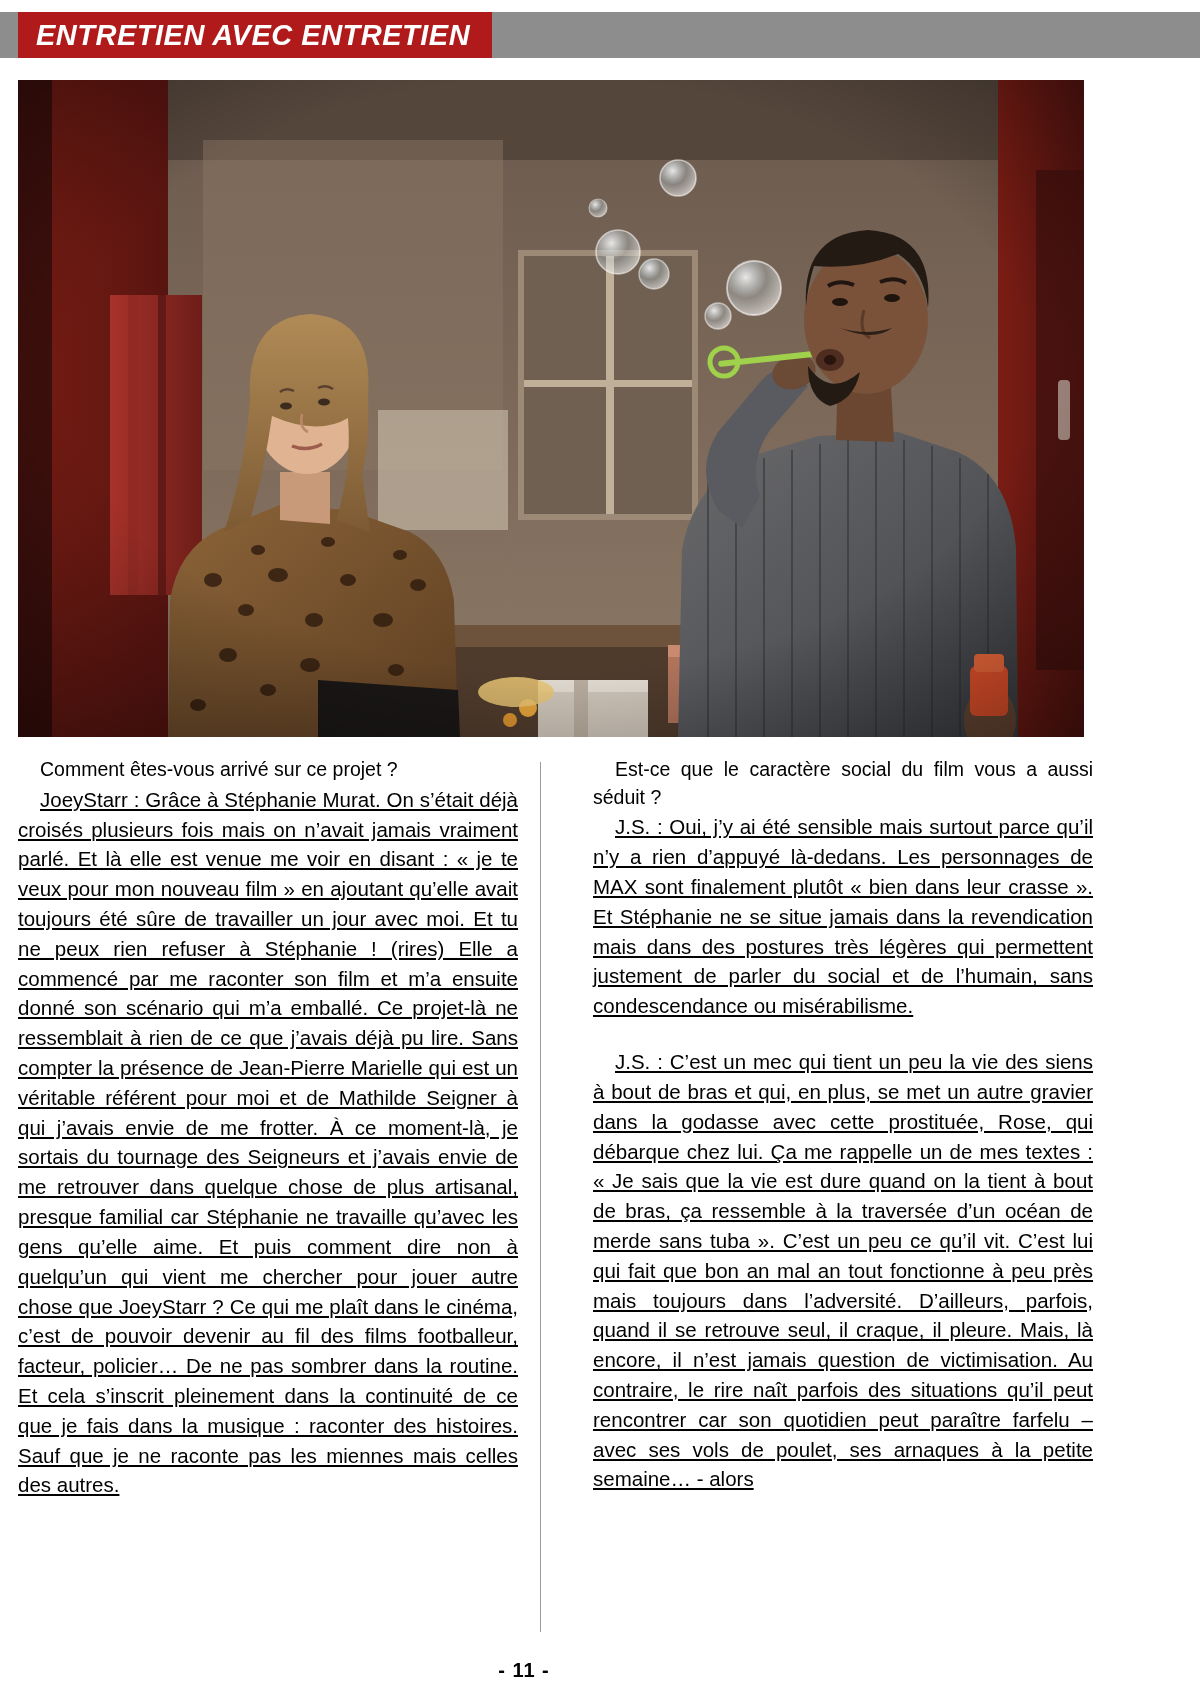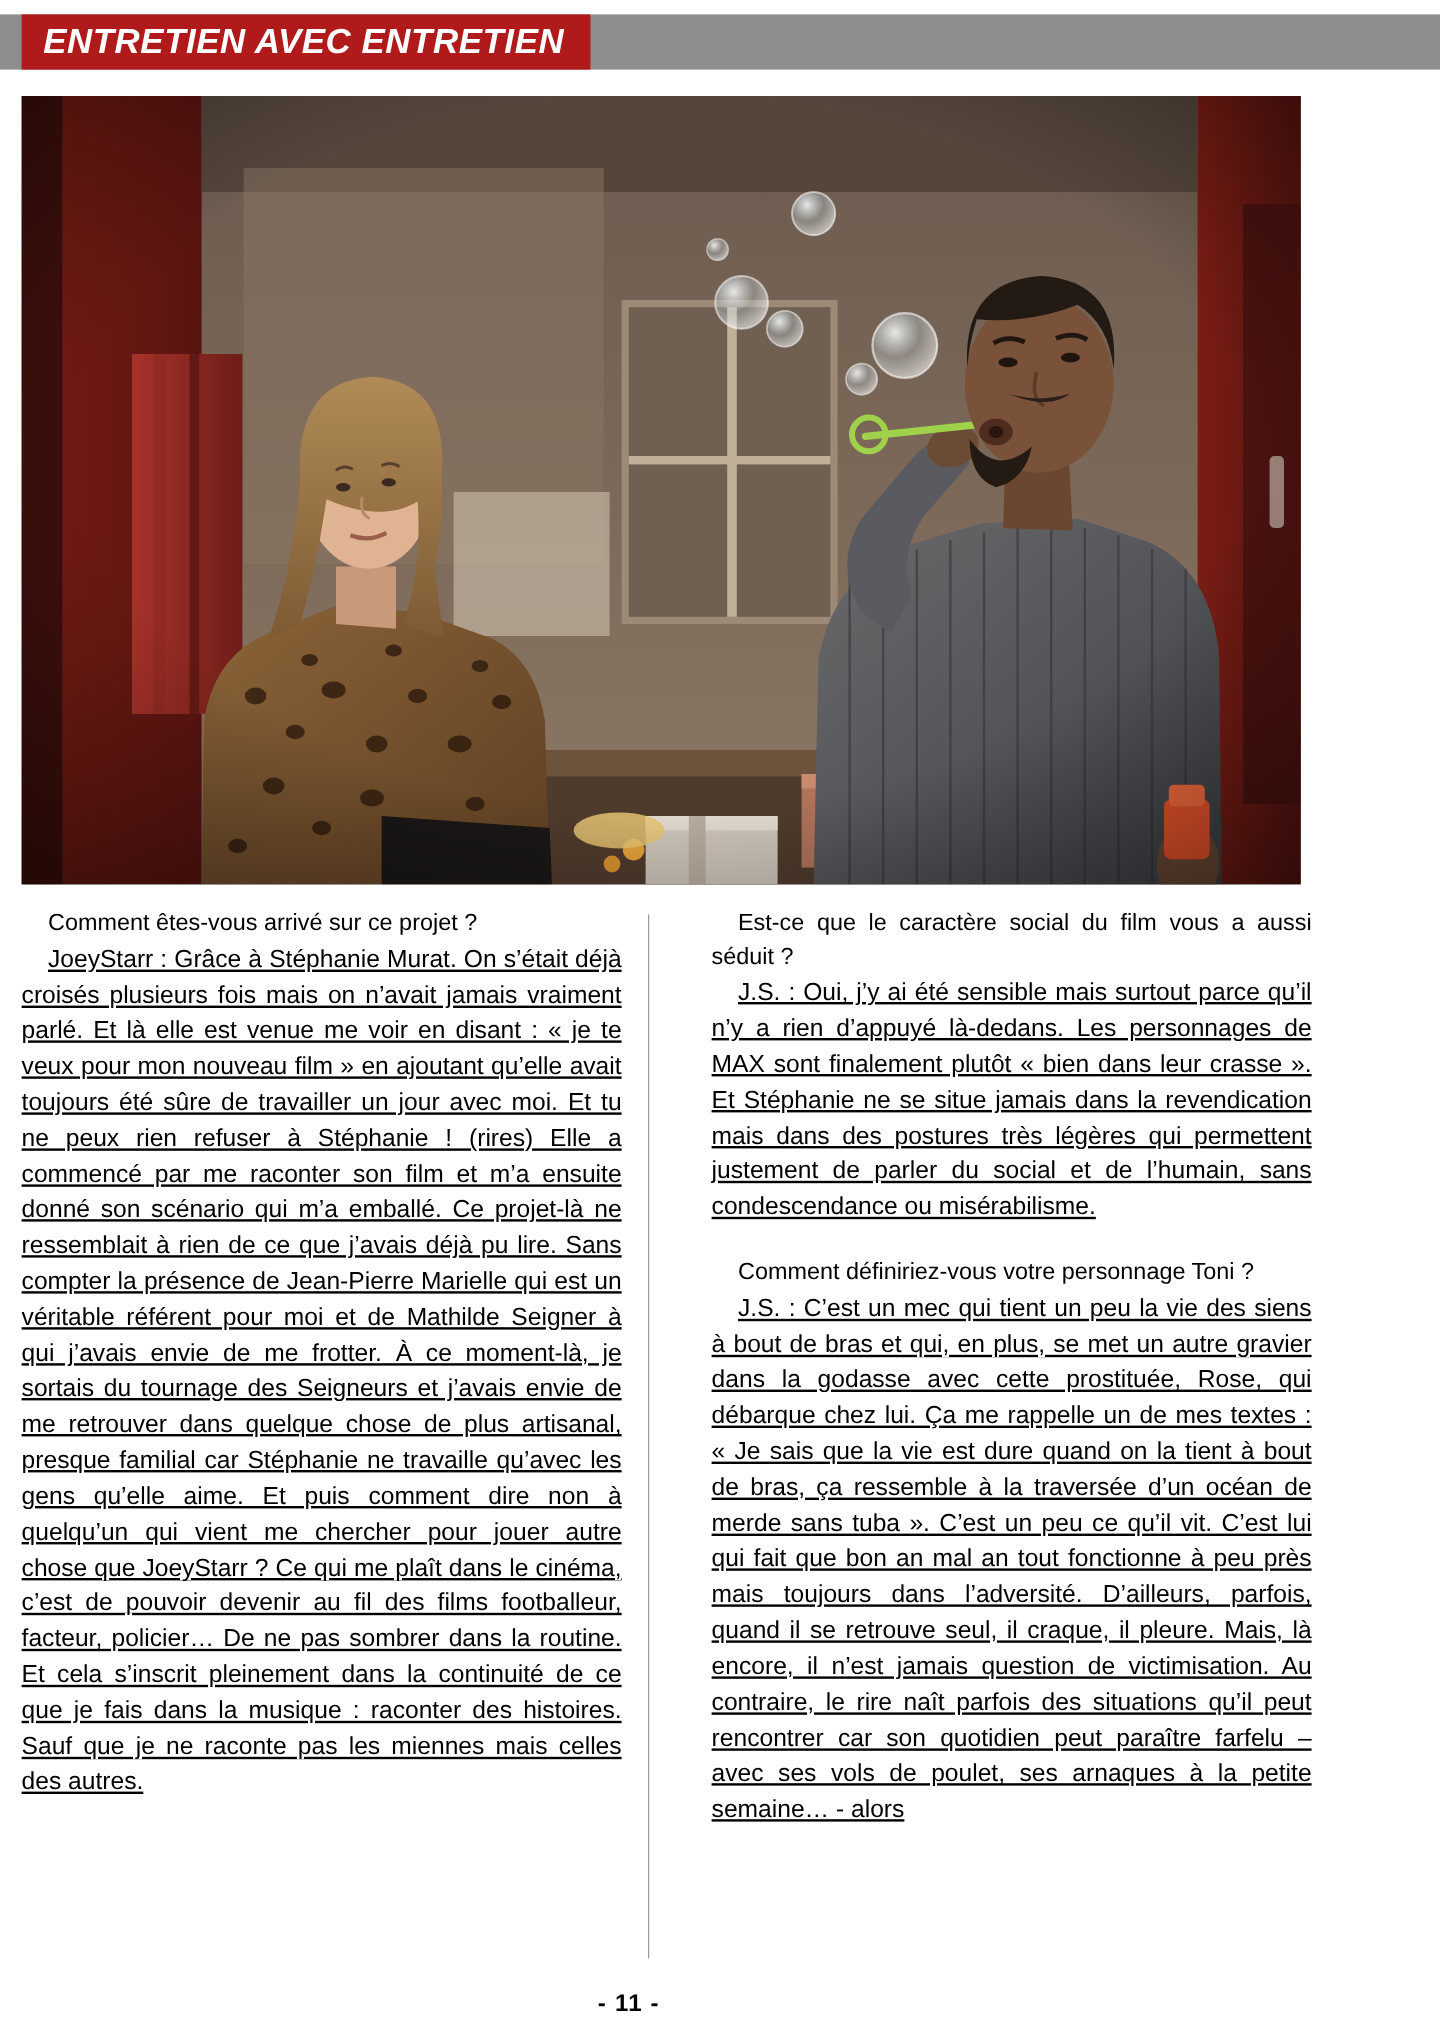--- a/index.html
+++ b/index.html
@@ -303,18 +303,17 @@
 
   <div class="col col-left">
     <p class="q">Comment êtes-vous arrivé sur ce projet ?</p>
     <p class="a">JoeyStarr : Grâce à Stéphanie Murat. On s’était déjà croisés plusieurs fois mais on n’avait jamais vraiment parlé. Et là elle est venue me voir en disant : « je te veux pour mon nouveau film » en ajoutant qu’elle avait toujours été sûre de travailler un jour avec moi. Et tu ne peux rien refuser à Stéphanie ! (rires) Elle a commencé par me raconter son film et m’a ensuite donné son scénario qui m’a emballé. Ce projet-là ne ressemblait à rien de ce que j’avais déjà pu lire. Sans compter la présence de Jean-Pierre Marielle qui est un véritable référent pour moi et de Mathilde Seigner à qui j’avais envie de me frotter. À ce moment-là, je sortais du tournage des Seigneurs et j’avais envie de me retrouver dans quelque chose de plus artisanal, presque familial car Stéphanie ne travaille qu’avec les gens qu’elle aime. Et puis comment dire non à quelqu’un qui vient me chercher pour jouer autre chose que JoeyStarr ? Ce qui me plaît dans le cinéma, c’est de pouvoir devenir au fil des films footballeur, facteur, policier… De ne pas sombrer dans la routine. Et cela s’inscrit pleinement dans la continuité de ce que je fais dans la musique : raconter des histoires. Sauf que je ne raconte pas les miennes mais celles des autres.</p>
   </div>
 
   <div class="col col-right">
     <p class="q">Est-ce que le caractère social du film vous a aussi séduit ?</p>
     <p class="a">J.S. : Oui, j’y ai été sensible mais surtout parce qu’il n’y a rien d’appuyé là-dedans. Les personnages de MAX sont finalement plutôt « bien dans leur crasse ». Et Stéphanie ne se situe jamais dans la revendication mais dans des postures très légères qui permettent justement de parler du social et de l’humain, sans condescendance ou misérabilisme.</p>
     <div class="gap"></div>
-    <p class="q">Comment définiriez-vous votre personnage Toni ?</p>
     <p class="a">J.S. : C’est un mec qui tient un peu la vie des siens à bout de bras et qui, en plus, se met un autre gravier dans la godasse avec cette prostituée, Rose, qui débarque chez lui. Ça me rappelle un de mes textes : « Je sais que la vie est dure quand on la tient à bout de bras, ça ressemble à la traversée d’un océan de merde sans tuba ». C’est un peu ce qu’il vit. C’est lui qui fait que bon an mal an tout fonctionne à peu près mais toujours dans l’adversité. D’ailleurs, parfois, quand il se retrouve seul, il craque, il pleure. Mais, là encore, il n’est jamais question de victimisation. Au contraire, le rire naît parfois des situations qu’il peut rencontrer car son quotidien peut paraître farfelu – avec ses vols de poulet, ses arnaques à la petite semaine… - alors</p>
   </div>
 </div>
 
 <div class="pagenum">- 11 -</div>
 
 </body></html>

